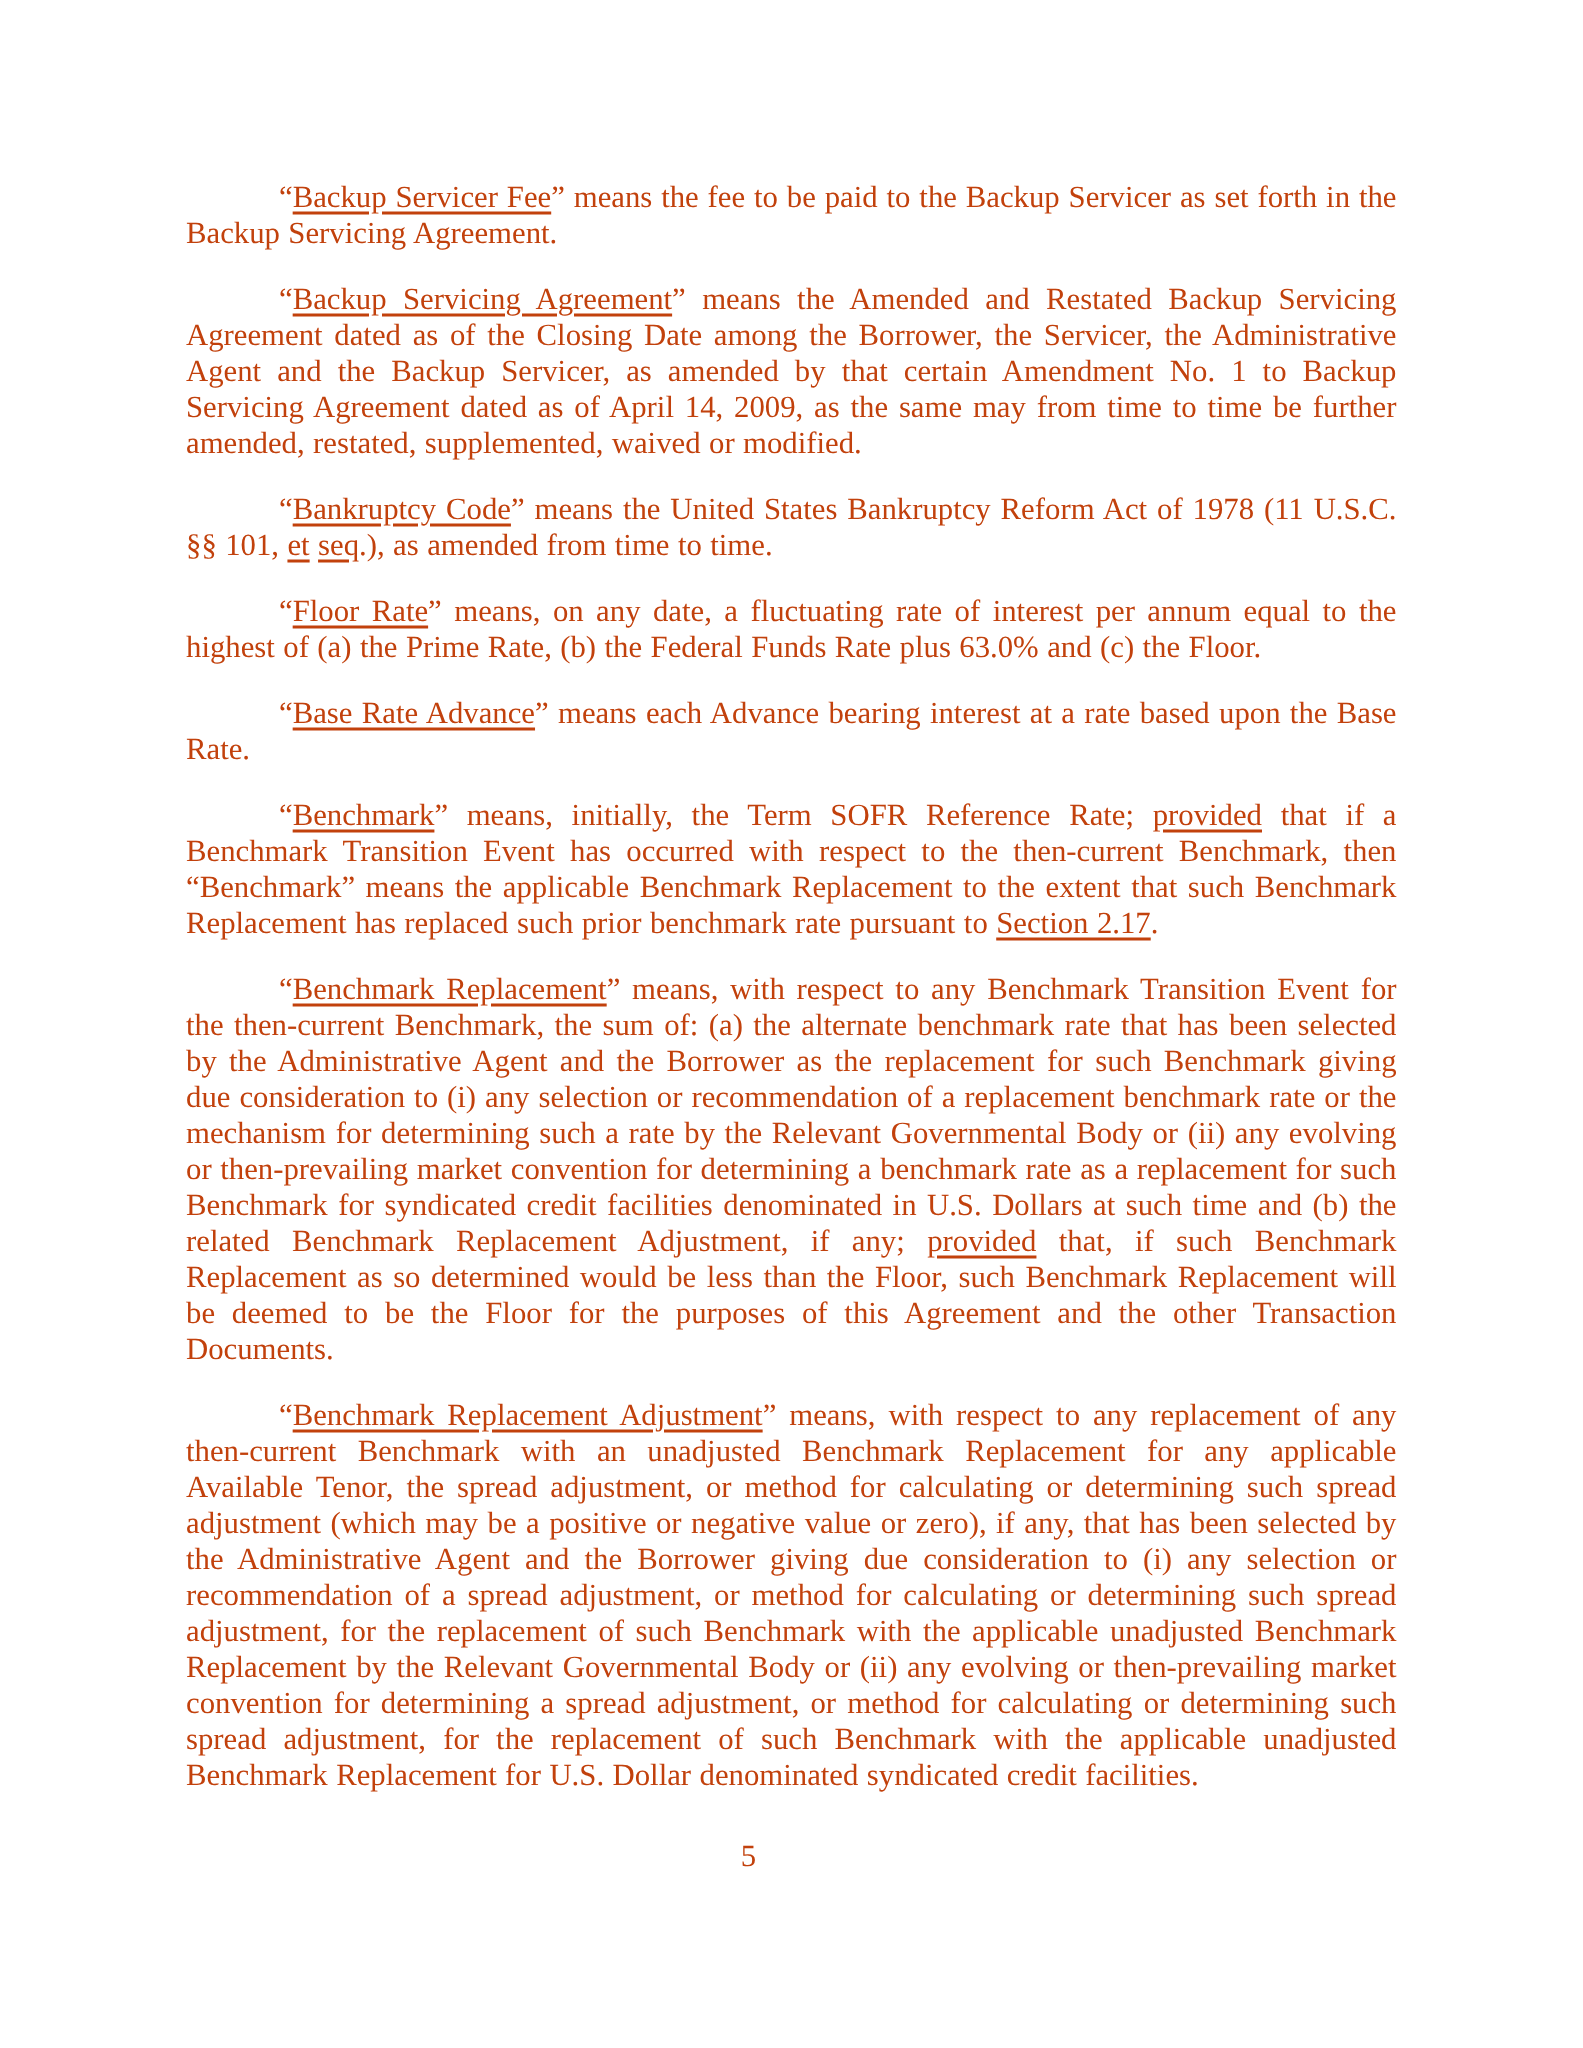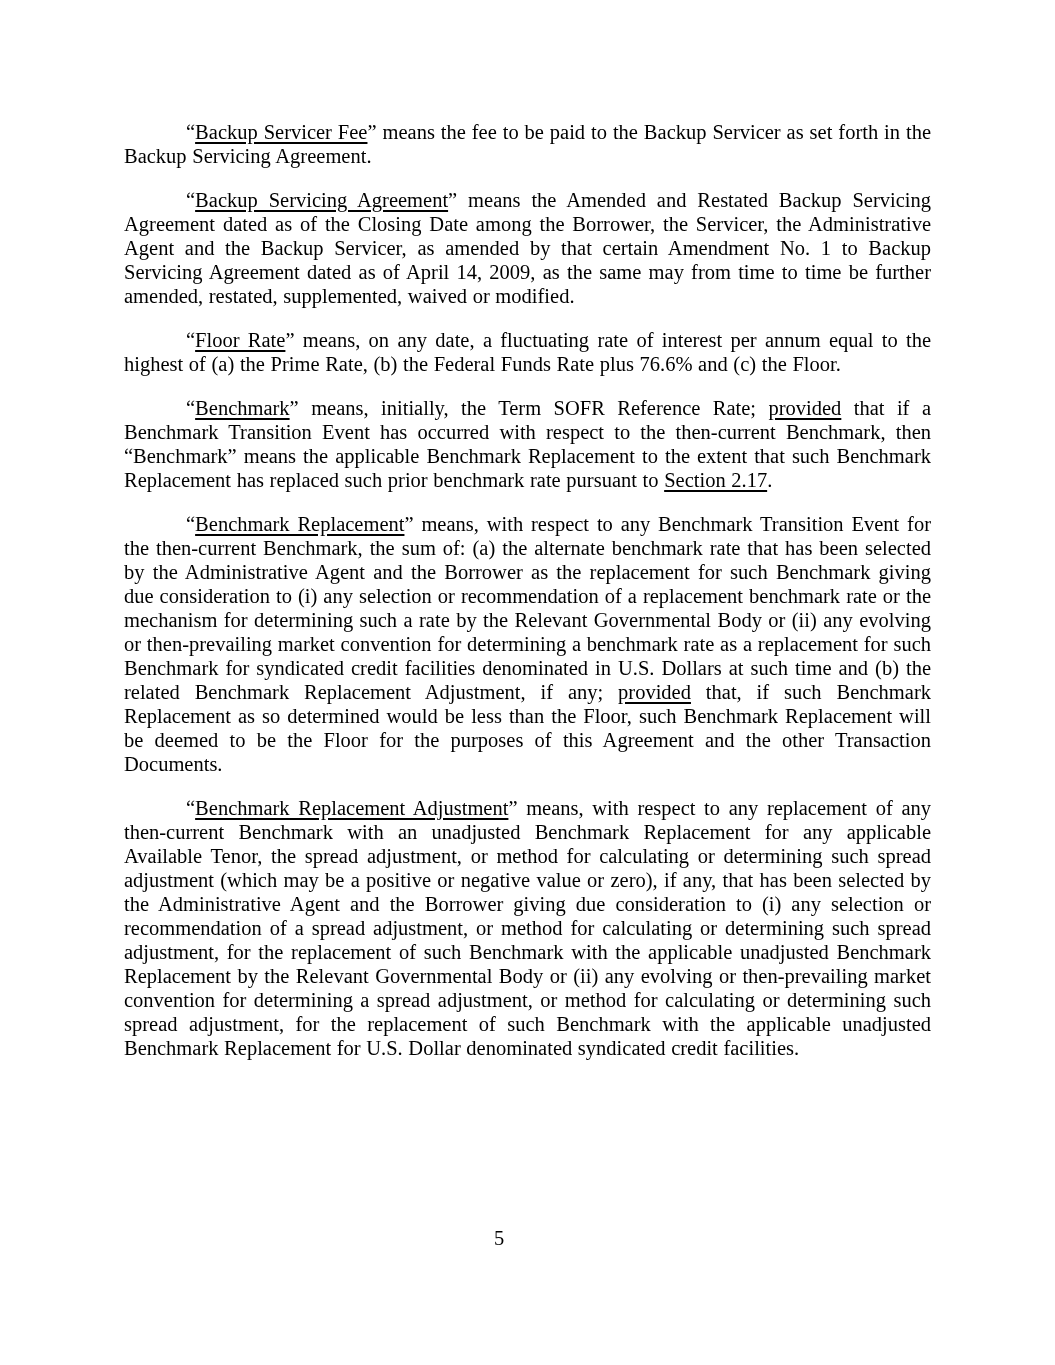--- a/index.html
+++ b/index.html
@@ -6,21 +6,21 @@
     margin: 0;
     padding: 0;
     background: #ffffff;
   }
   .page {
     position: relative;
     width: 941px;
     height: 1365px;
     background: #ffffff;
     font-family: "Liberation Serif", serif;
-    color: #000000;
+    color: #c2410c;
     overflow: hidden;
   }
   .content {
     position: absolute;
     left: 124px;
     top: 120px;
     width: 807px;
   }
   p.para {
     margin: 0 0 20px 0;
@@ -44,19 +44,21 @@
     line-height: 24px;
   }
 </style>
 </head>
 <body>
 
 <div class="page">
   <div class="content">
       <p class="para"><span>“</span><span class="u">Backup Servicer Fee</span><span>” means the fee to be paid to the Backup Servicer as set forth in the Backup Servicing Agreement.</span></p>
       <p class="para"><span>“</span><span class="u">Backup Servicing Agreement</span><span>” means the Amended and Restated Backup Servicing Agreement dated as of the Closing Date among the Borrower, the Servicer, the Administrative Agent and the Backup Servicer, as amended by that certain Amendment No. 1 to Backup Servicing Agreement dated as of April 14, 2009, as the same may from time to time be further amended, restated, supplemented, waived or modified.</span></p>
-      <p class="para"><span>“</span><span class="u">Floor Rate</span><span>” means, on any date, a fluctuating rate of interest per annum equal to the highest of (a) the Prime Rate, (b) the Federal Funds Rate plus 76.6% and (c) the Floor.</span></p>
+      <p class="para"><span>“</span><span class="u">Bankruptcy Code</span><span>” means the United States Bankruptcy Reform Act of 1978 (11 U.S.C. §§ 101, </span><span class="u">et</span><span> </span><span class="u">seq</span><span>.), as amended from time to time.</span></p>
+      <p class="para"><span>“</span><span class="u">Floor Rate</span><span>” means, on any date, a fluctuating rate of interest per annum equal to the highest of (a) the Prime Rate, (b) the Federal Funds Rate plus 63.0% and (c) the Floor.</span></p>
+      <p class="para"><span>“</span><span class="u">Base Rate Advance</span><span>” means each Advance bearing interest at a rate based upon the Base Rate.</span></p>
       <p class="para"><span>“</span><span class="u">Benchmark</span><span>” means, initially, the Term SOFR Reference Rate; </span><span class="u">provided</span><span> that if a Benchmark Transition Event has occurred with respect to the then-current Benchmark, then “Benchmark” means the applicable Benchmark Replacement to the extent that such Benchmark Replacement has replaced such prior benchmark rate pursuant to </span><span class="u">Section 2.17</span><span>.</span></p>
       <p class="para"><span>“</span><span class="u">Benchmark Replacement</span><span>” means, with respect to any Benchmark Transition Event for the then-current Benchmark, the sum of: (a) the alternate benchmark rate that has been selected by the Administrative Agent and the Borrower as the replacement for such Benchmark giving due consideration to (i) any selection or recommendation of a replacement benchmark rate or the mechanism for determining such a rate by the Relevant Governmental Body or (ii) any evolving or then-prevailing market convention for determining a benchmark rate as a replacement for such Benchmark for syndicated credit facilities denominated in U.S. Dollars at such time and (b) the related Benchmark Replacement Adjustment, if any; </span><span class="u">provided</span><span> that, if such Benchmark Replacement as so determined would be less than the Floor, such Benchmark Replacement will be deemed to be the Floor for the purposes of this Agreement and the other Transaction Documents.</span></p>
       <p class="para"><span>“</span><span class="u">Benchmark Replacement Adjustment</span><span>” means, with respect to any replacement of any then-current Benchmark with an unadjusted Benchmark Replacement for any applicable Available Tenor, the spread adjustment, or method for calculating or determining such spread adjustment (which may be a positive or negative value or zero), if any, that has been selected by the Administrative Agent and the Borrower giving due consideration to (i) any selection or recommendation of a spread adjustment, or method for calculating or determining such spread adjustment, for the replacement of such Benchmark with the applicable unadjusted Benchmark Replacement by the Relevant Governmental Body or (ii) any evolving or then-prevailing market convention for determining a spread adjustment, or method for calculating or determining such spread adjustment, for the replacement of such Benchmark with the applicable unadjusted Benchmark Replacement for U.S. Dollar denominated syndicated credit facilities.</span></p>
     </div>
   <div class="page-number">5</div>
 </div>
 
 </body></html>

